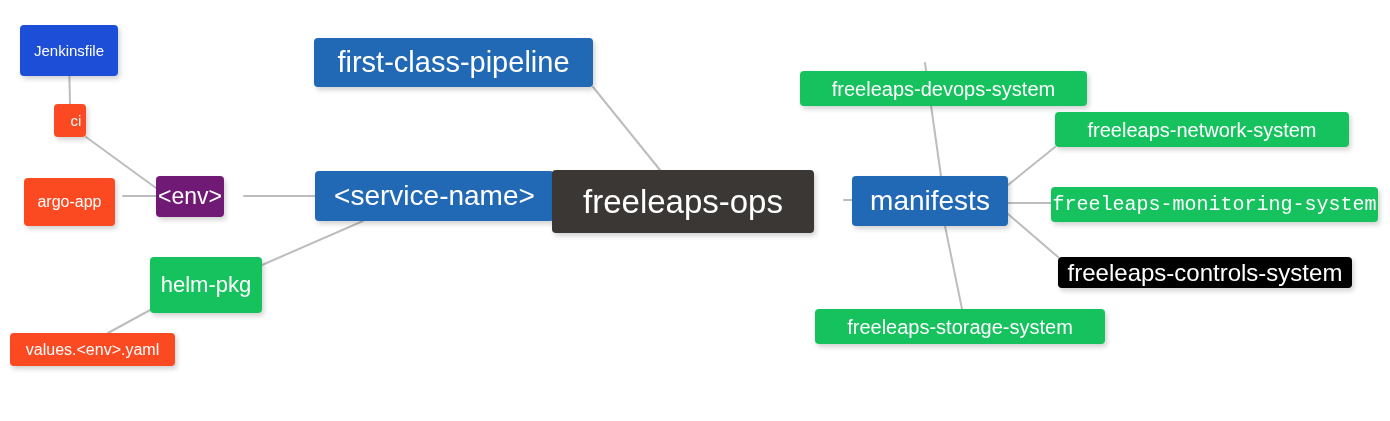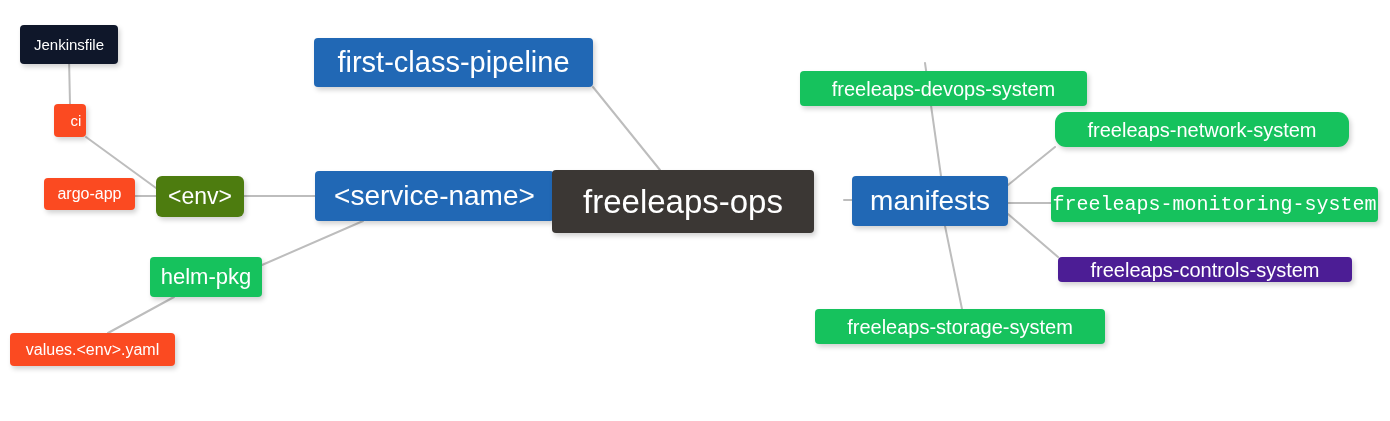--- a/index.html
+++ b/index.html
@@ -65,59 +65,59 @@
       <line x1="593" y1="87" x2="660" y2="170" stroke="#bdbdbd"></line>
       <line x1="554" y1="199" x2="582" y2="199" stroke="#bdbdbd"></line>
       <line x1="844" y1="200" x2="852" y2="200" stroke="#bdbdbd"></line>
       <line x1="941" y1="176" x2="925" y2="63" stroke="#bdbdbd"></line>
       <line x1="1008" y1="185" x2="1055" y2="147" stroke="#bdbdbd"></line>
       <line x1="1008" y1="203" x2="1051" y2="203" stroke="#bdbdbd"></line>
       <line x1="1008" y1="214" x2="1058" y2="257" stroke="#bdbdbd"></line>
       <line x1="945" y1="226" x2="962" y2="309" stroke="#bdbdbd"></line>
     </svg>
   <div id="node-layer">
-      <div class="node" style="left: 20px; top: 25px; width: 98px; height: 39px; background: #0f172a; font-size: 15px;">
+      <div class="node" style="left: 20px; top: 25px; width: 98px; height: 51px; background: #1d4ed8; font-size: 15px;">
         <span class="node-label">Jenkinsfile</span>
       </div>
       <div class="node" style="left: 54px; top: 104px; width: 32px; height: 33px; background: rgb(251, 74, 33); font-size: 15px; padding-left: 12px;">
         <span class="node-label">ci</span>
       </div>
-      <div class="node" style="left: 44px; top: 178px; width: 91px; height: 32px; background: rgb(251, 74, 33); font-size: 16px;">
+      <div class="node" style="left: 24px; top: 178px; width: 91px; height: 48px; background: rgb(251, 74, 33); font-size: 16px;">
         <span class="node-label">argo-app</span>
       </div>
-      <div class="node" style="left: 156px; top: 176px; width: 88px; height: 41px; background: #4d7c0f; font-size: 23px; border-radius: 6px;">
+      <div class="node" style="left: 156px; top: 176px; width: 68px; height: 41px; background: #701a75; font-size: 23px;">
         <span class="node-label">&lt;env&gt;</span>
       </div>
-      <div class="node" style="left: 150px; top: 257px; width: 112px; height: 40px; background: rgb(22, 194, 93); font-size: 22px;">
+      <div class="node" style="left: 150px; top: 257px; width: 112px; height: 56px; background: rgb(22, 194, 93); font-size: 22px;">
         <span class="node-label">helm-pkg</span>
       </div>
       <div class="node" style="left: 10px; top: 333px; width: 165px; height: 33px; background: rgb(251, 74, 33); font-size: 16px;">
         <span class="node-label">values.&lt;env&gt;.yaml</span>
       </div>
       <div class="node" style="left: 314px; top: 38px; width: 279px; height: 49px; background: rgb(33, 104, 181); font-size: 29px;">
         <span class="node-label">first-class-pipeline</span>
       </div>
       <div class="node" style="left: 315px; top: 171px; width: 239px; height: 50px; background: rgb(33, 104, 181); font-size: 28px;">
         <span class="node-label">&lt;service-name&gt;</span>
       </div>
       <div class="node" style="left: 552px; top: 170px; width: 262px; height: 63px; background: rgb(59, 55, 52); font-size: 33px;">
         <span class="node-label">freeleaps-ops</span>
       </div>
       <div class="node" style="left: 852px; top: 176px; width: 156px; height: 50px; background: rgb(33, 104, 181); font-size: 28px; justify-content: center;">
         <span class="node-label">manifests</span>
       </div>
       <div class="node" style="left: 800px; top: 28px; width: 287px; height: 35px; background: rgb(22, 194, 93); font-size: 20px; margin-top: 43px;">
         <span class="node-label">freeleaps-devops-system</span>
       </div>
-      <div class="node" style="left: 1055px; top: 112px; width: 294px; height: 35px; background: rgb(22, 194, 93); font-size: 20px; border-radius: 11px;">
+      <div class="node" style="left: 1055px; top: 112px; width: 294px; height: 35px; background: rgb(22, 194, 93); font-size: 20px;">
         <span class="node-label">freeleaps-network-system</span>
       </div>
       <div class="node" style="left: 1051px; top: 187px; width: 327px; height: 35px; background: rgb(22, 194, 93); font-size: 20px; font-family: Liberation Mono, monospace;">
         <span class="node-label">freeleaps-monitoring-system</span>
       </div>
-      <div class="node" style="left: 1058px; top: 257px; width: 294px; height: 25px; background: #4c1d95; font-size: 20px;">
+      <div class="node" style="left: 1058px; top: 257px; width: 294px; height: 31px; background: #000000; font-size: 24px;">
         <span class="node-label">freeleaps-controls-system</span>
       </div>
       <div class="node" style="left: 815px; top: 309px; width: 290px; height: 35px; background: rgb(22, 194, 93); font-size: 20px;">
         <span class="node-label">freeleaps-storage-system</span>
       </div>
     </div>
 </div>
 
 </body></html>

